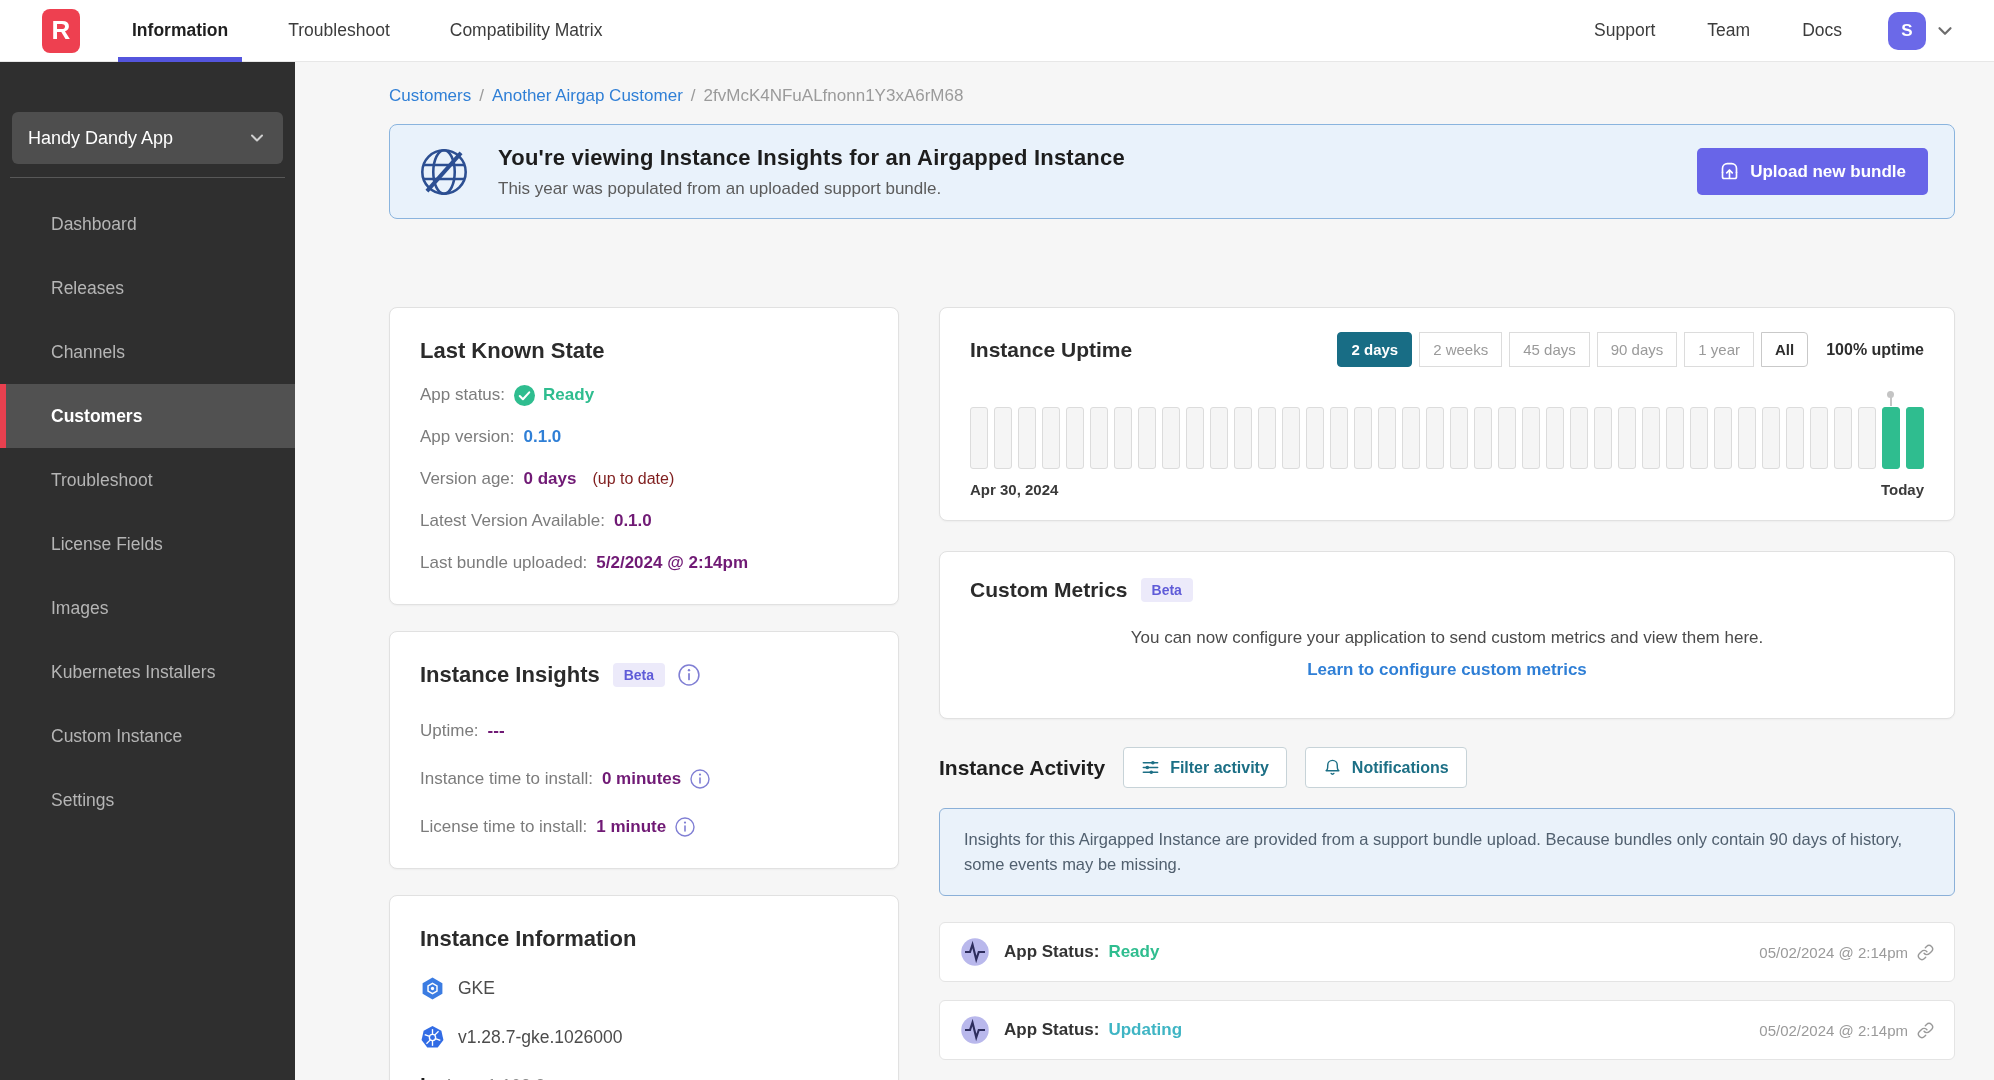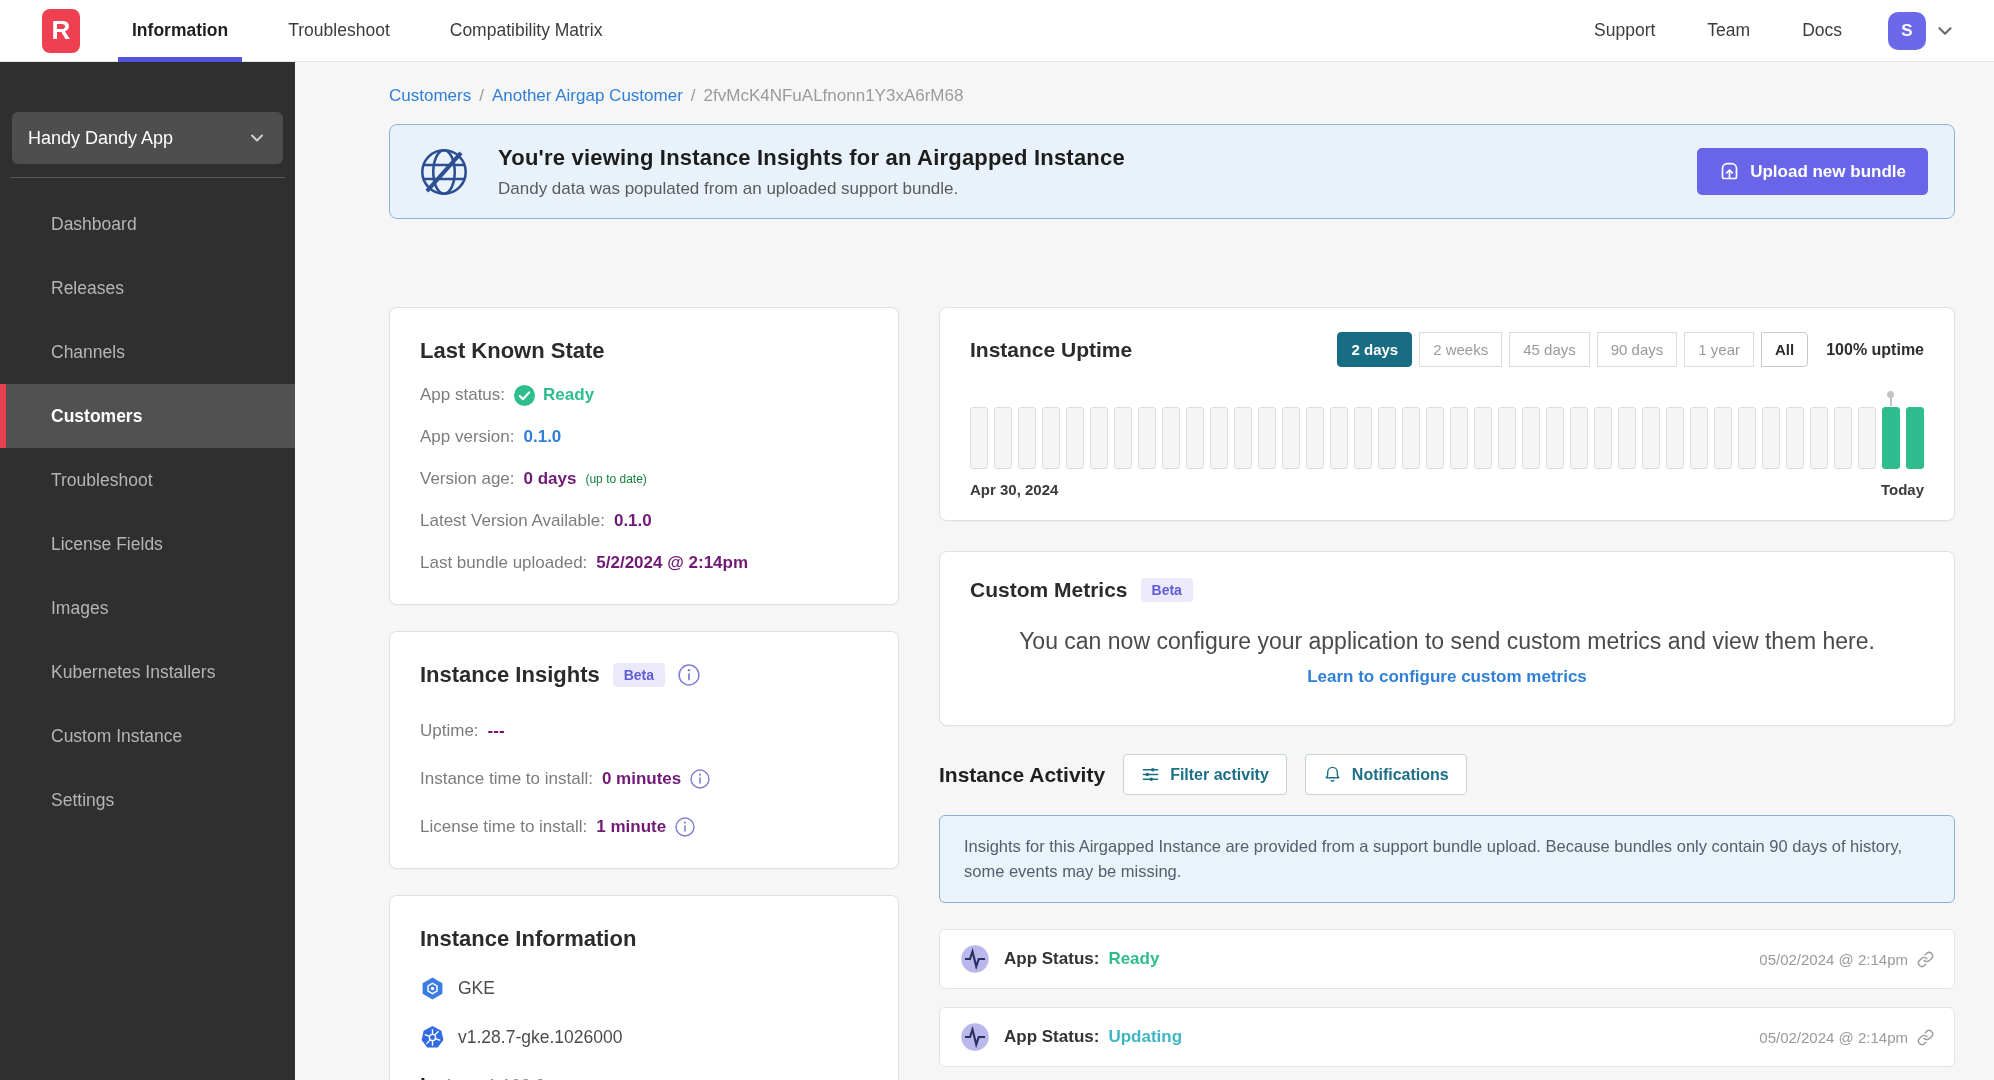--- a/index.html
+++ b/index.html
@@ -82,21 +82,21 @@
   .columns { display:flex; gap:40px; align-items:flex-start; }
   .col-left { width:510px; flex:none; display:flex; flex-direction:column; gap:26px; }
   .col-right { flex:1; min-width:0; }
   .card {
     background:#fff; border:1px solid #e1e1e1; border-radius:8px;
     box-shadow:0 1px 2px rgba(0,0,0,.04); padding:30px;
   }
   .card-title { font-size:22px; font-weight:600; color:#2b2b2b; }
   .kv-row { margin-top:20px; font-size:17px; color:#7c7c7c; display:flex; align-items:center; gap:9px; line-height:22px; }
   .kv-val { color:#701a75; font-weight:bold; }
-  .kv-note { color:#15803d; font-size:12px; }
+  .kv-note { color:#7f1d1d; font-size:16px;margin-left:7px; }
   .status-ready { color:#2fbd8f; font-weight:600; display:flex; align-items:center; gap:8px; }
   a.version-link { color:#2f7fd6; font-weight:600; text-decoration:none; cursor:pointer; }
   .title-row { display:flex; align-items:center; gap:13px; }
   .beta-badge {
     background:#eceafa; color:#5f5bd8; font-size:14px; font-weight:600;
     padding:4px 11px; border-radius:4px;
   }
   .info-icon { display:flex; cursor:pointer; }
   .inst-row { margin-top:24px; display:flex; align-items:center; gap:13px; font-size:17.5px; color:#4c4c4c; }
   .kots-word { font-size:21px; font-weight:bold; color:#1c1c1c; letter-spacing:.5px; }
@@ -117,21 +117,21 @@
   .uptime-summary { font-size:16px; font-weight:600; color:#2e2e2e; margin-left:18px; white-space:nowrap; }
   .bars { display:flex; gap:6px; align-items:flex-end; height:62px; margin-top:40px; }
   .bar { flex:1; height:62px; background:#f5f5f5; border:1px solid #dcdcdc; border-radius:3px; position:relative; }
   .bar.green { background:#2fbd8f; border-color:#2fbd8f; }
   .bar.marker::before { content:""; position:absolute; left:45%; bottom:calc(100% + 2px); width:1.5px; height:9px; background:#c4c4c4; }
   .bar.marker::after { content:""; position:absolute; left:45%; transform:translateX(-3px); bottom:calc(100% + 10px); width:7px; height:7px; border-radius:50%; background:#c4c4c4; }
   .bars-labels { display:flex; justify-content:space-between; margin-top:12px; font-size:15px; font-weight:600; color:#3a3a3a; }
 
   
   .metrics-card { margin-top:30px; padding:26px 30px 38px; }
-  .metrics-desc { text-align:center; font-size:23px; color:#4a4a4a; margin-top:26px; }
+  .metrics-desc { text-align:center; font-size:17px; color:#4a4a4a; margin-top:26px; }
   .metrics-link { display:block; text-align:center; font-size:17px; font-weight:600; color:#2f7fd6; text-decoration:none; margin-top:12px; cursor:pointer; }
 
   
   .activity-header { display:flex; align-items:center; gap:18px; margin-top:28px; }
   .activity-heading { font-size:21px; font-weight:bold; color:#1f1f1f; }
   .outline-btn {
     font-family:inherit; background:#fff; border:1px solid #c7d3d8; border-radius:4px;
     color:#1c6f85; font-size:16px; font-weight:600; padding:10px 17px;
     display:flex; align-items:center; gap:10px; cursor:pointer;
   }
@@ -209,21 +209,21 @@
         <span class="banner-icon">
           <svg viewBox="0 0 24 24" width="56" height="56" fill="none" stroke="#2c4f92" stroke-width="1.1">
             <circle cx="12" cy="12" r="9.3"></circle>
             <ellipse cx="12" cy="12" rx="4.6" ry="9.3"></ellipse>
             <path d="M3.4 9h17.2 M3.4 15h17.2"></path>
             <line x1="19.3" y1="3.8" x2="4.7" y2="20.2" stroke-width="1.7"></line>
           </svg>
         </span>
         <div>
           <div class="banner-title">You're viewing Instance Insights for an Airgapped Instance</div>
-          <div class="banner-sub">Dandy data was populated from an uploaded support bundle.</div>
+          <div class="banner-sub">This year was populated from an uploaded support bundle.</div>
         </div>
         <button class="upload-btn">
           <span style="display:flex;">
             <svg viewBox="0 0 24 24" width="21" height="21" fill="none" stroke="#fff" stroke-width="1.9" stroke-linecap="round" stroke-linejoin="round">
               <path d="M4 13V8.5A5.5 5.5 0 0 1 9.5 3h5A5.5 5.5 0 0 1 20 8.5V13"></path>
               <path d="M4 13v5a2 2 0 0 0 2 2h12a2 2 0 0 0 2-2v-5"></path>
               <path d="M12 19v-8.4"></path>
               <path d="M8.8 13.6L12 10.4l3.2 3.2"></path>
             </svg>
           </span>

